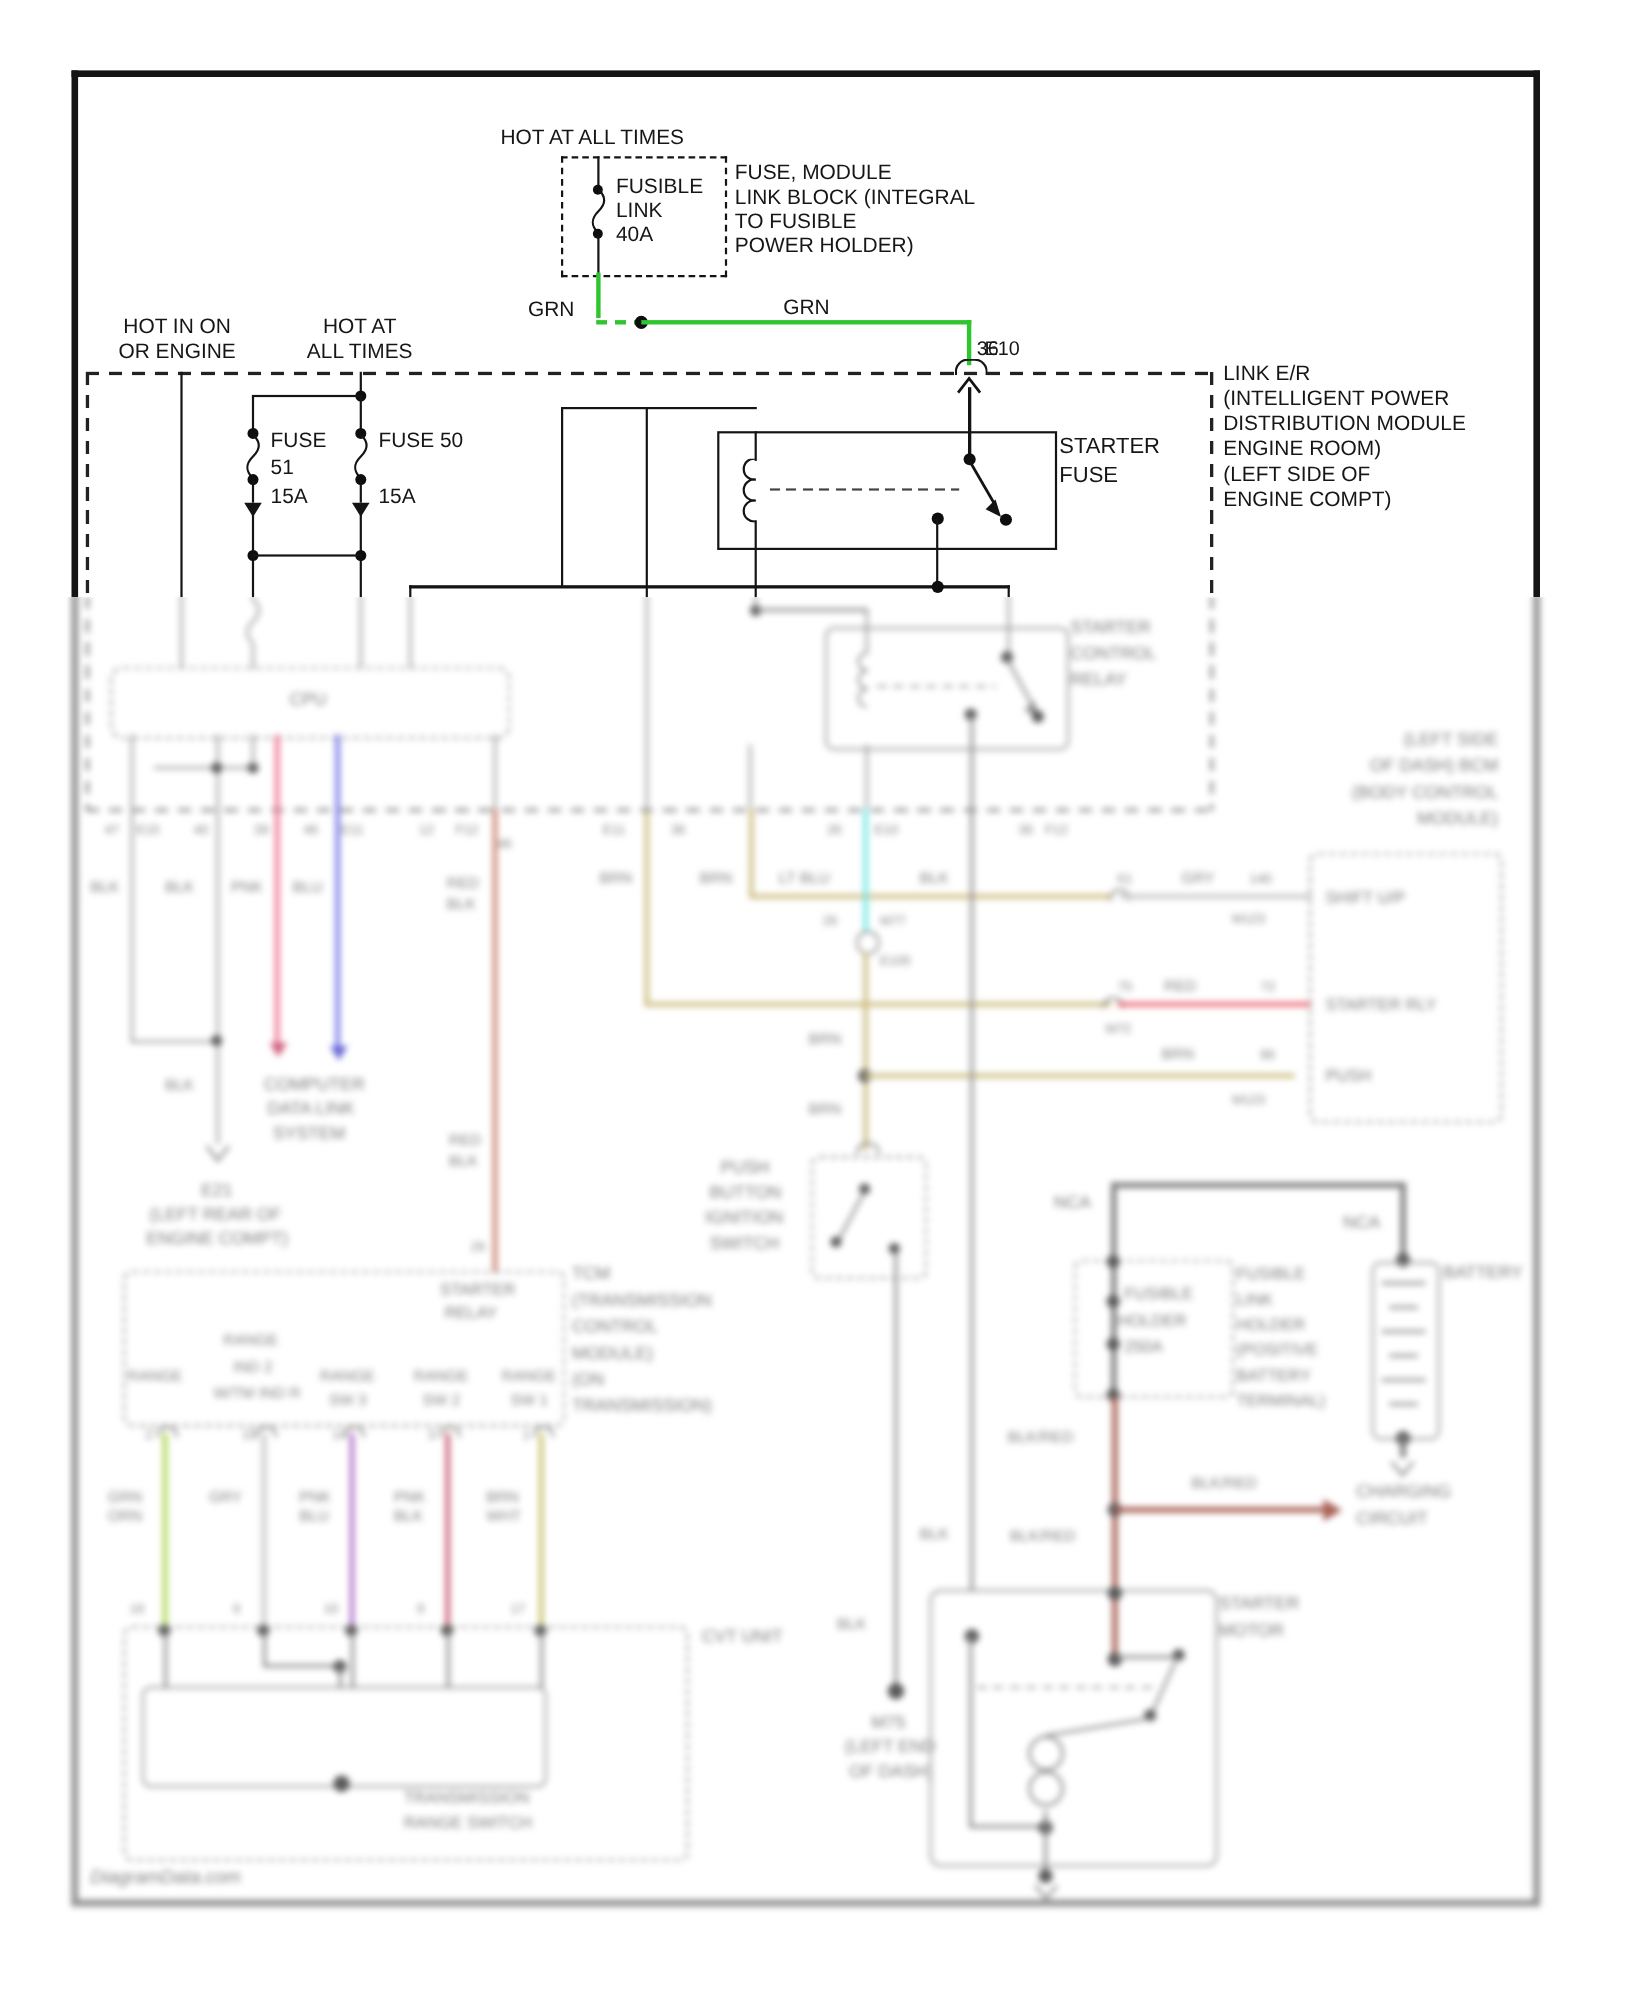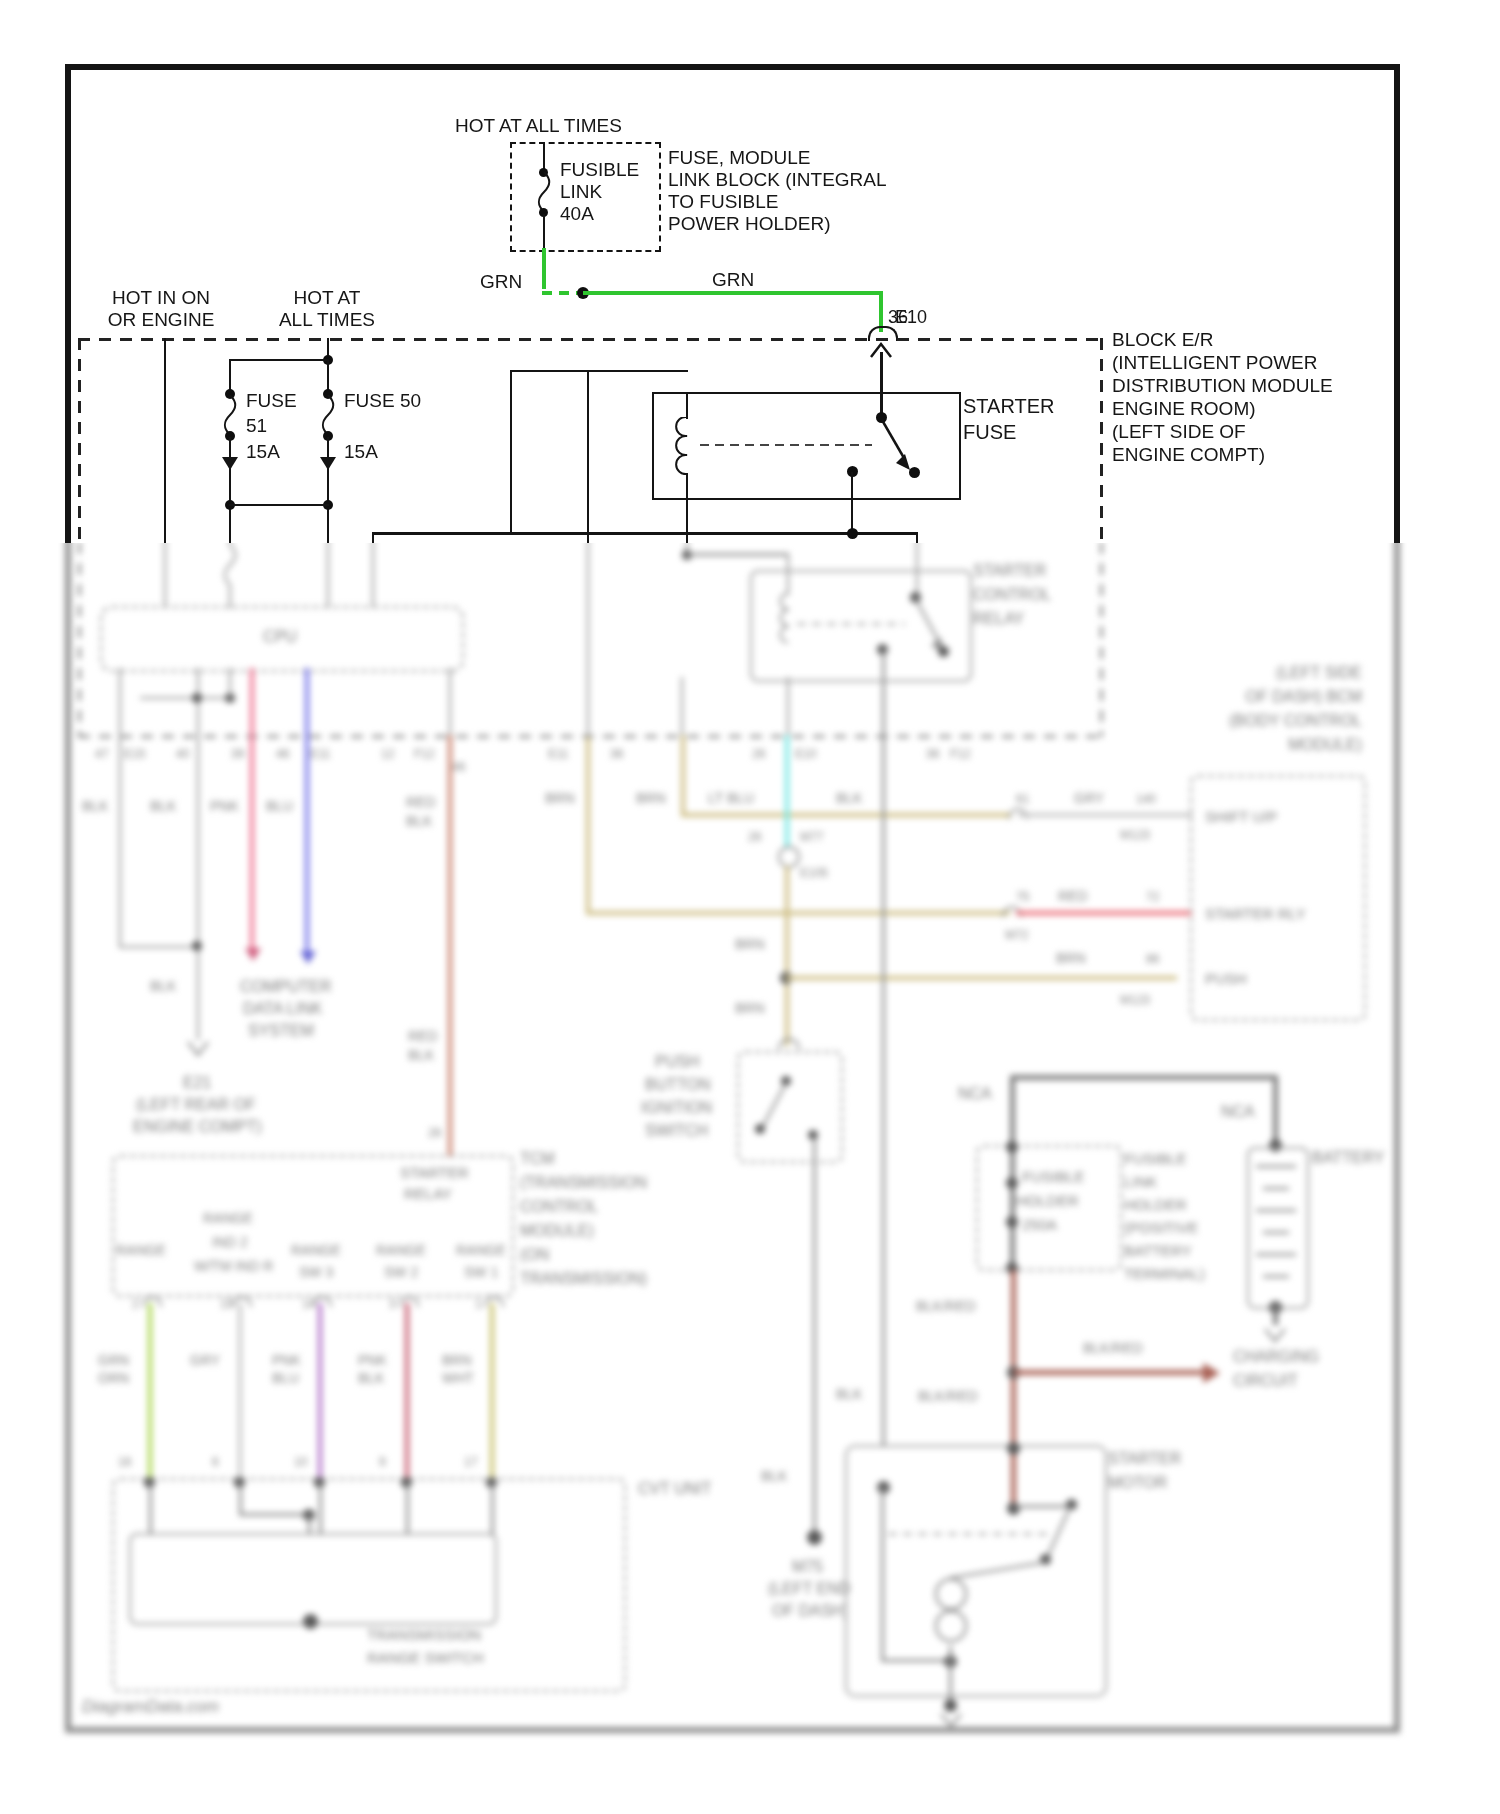--- a/index.html
+++ b/index.html
@@ -75,21 +75,21 @@
     <div class="txt fs18" style="left:888px;top:306px">36</div>
     <div class="txt fs18" style="left:895px;top:306px">E10</div>
     <div class="dome" style="left:868px;top:326px;width:26px;height:13px"></div>
     <svg class="abs" style="left:868px;top:341px" width="26" height="18">
         <path d="M3,16 L13,3 L23,16" fill="none" stroke="#141414" stroke-width="2.5"></path>
       </svg>
 
     <div class="dh" style="left:78px;top:338px;width:1024px"></div>
     <div class="dv" style="left:78px;top:338px;height:205px"></div>
     <div class="dv" style="left:1100px;top:338px;height:205px"></div>
-    <div class="txt" style="left:1112px;top:328px">BLOCK E/R</div>
+    <div class="txt" style="left:1112px;top:328px">LINK E/R</div>
     <div class="txt" style="left:1112px;top:351px">(INTELLIGENT POWER</div>
     <div class="txt" style="left:1112px;top:374px">DISTRIBUTION MODULE</div>
     <div class="txt" style="left:1112px;top:397px">ENGINE ROOM)</div>
     <div class="txt" style="left:1112px;top:420px">(LEFT SIDE OF</div>
     <div class="txt" style="left:1112px;top:443px">ENGINE COMPT)</div>
 
     <div class="txt" style="left:95px;top:286px;width:132px;text-align:center">HOT IN ON</div>
     <div class="txt" style="left:95px;top:308px;width:132px;text-align:center">OR ENGINE</div>
     <div class="txt" style="left:262px;top:286px;width:130px;text-align:center">HOT AT</div>
     <div class="txt" style="left:262px;top:308px;width:130px;text-align:center">ALL TIMES</div>

